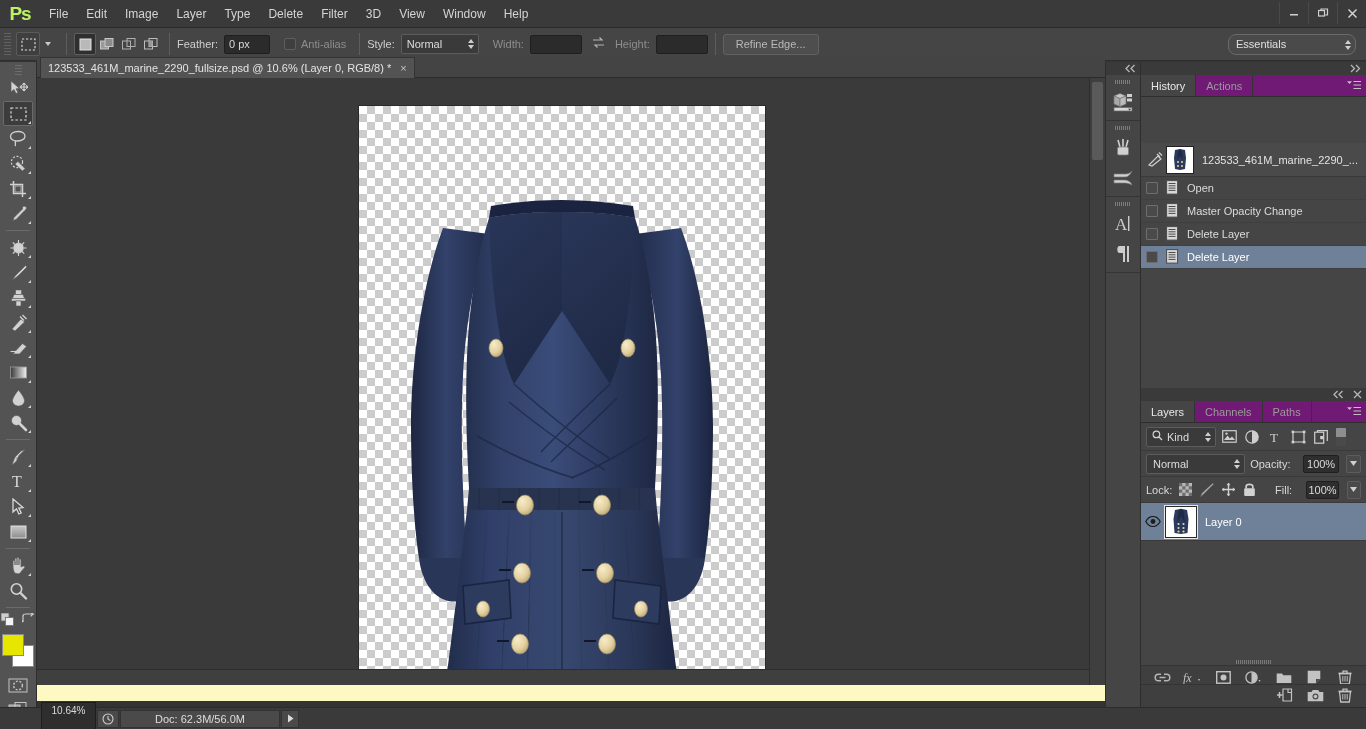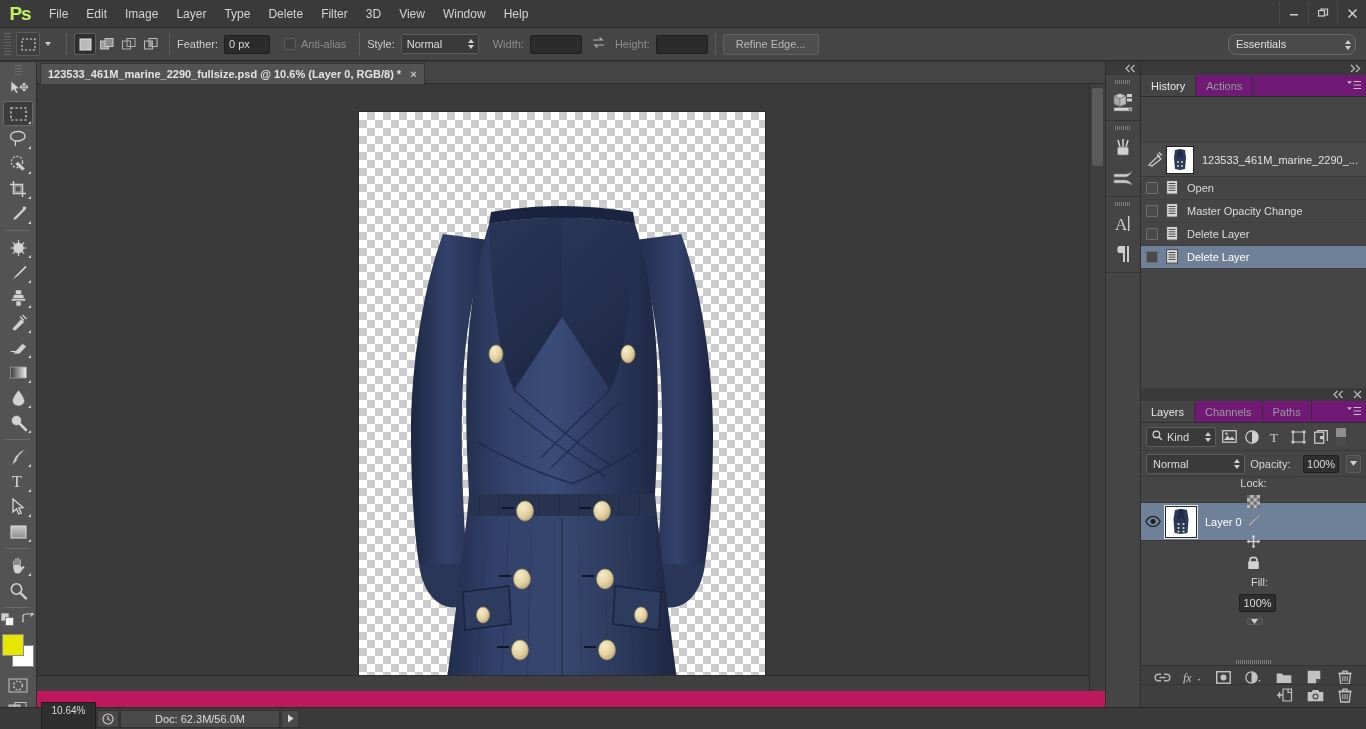--- a/index.html
+++ b/index.html
@@ -129,23 +129,22 @@
   }
   .tool-div { height:1px; background:#6b6b6b; margin:4px 6px; }
   .swatches { position:relative; width:34px; height:34px; margin:6px auto 0; }
   .sw-fg { position:absolute; left:1px; top:0; width:22px;height:22px; background:#e6e600; border:1px solid #8a8a8a; }
   .sw-bg { position:absolute; left:11px; top:11px; width:22px;height:22px; background:#ffffff; border:1px solid #8a8a8a; }
   .qmask { display:flex; justify-content:center; gap:0; margin-top:8px; }
   .qm-btn { width:22px;height:18px; display:flex;align-items:center;justify-content:center; }
 
   
   .canvas-wrap {
-    position:absolute; left:37px; top:62px; width:1068px; height:645px;
-    background:#be185d;
-    font-weight:bold;
+    position:absolute; left:37px; top:56px; width:1068px; height:645px;
+    background:#fef9c3;
   }
   .doc-tabbar {
     position:absolute; left:0; top:0; width:100%; height:22px;
     background:#444444; border-bottom:1px solid #2b2b2b;
   }
   .doc-tab {
     position:absolute; left:3px; top:1px; height:21px;
     background:#535353; border:1px solid #343434; border-bottom:none;
     display:flex; align-items:center; padding:0 7px;
     font-size:11px; color:#e3e3e3;
@@ -294,21 +293,20 @@
     width:37px;height:18px;background:#2e2e2e;border:1px solid #1f1f1f;border-radius:2px;
     color:#dcdcdc;font-size:11px;line-height:16px;text-align:center;margin-left:8px;
   }
   .num-arrow {
     width:16px;height:18px;background:#4a4a4a;border:1px solid #5c5c5c;border-radius:2px;
     display:flex;align-items:center;justify-content:center;margin-left:2px;
   }
   .lock-row {
     height:26px; display:flex; align-items:center; padding:0 5px; gap:6px;
     border-bottom:1px solid #3a3a3a;
-    flex-direction:column;
   }
   .lock-ico { width:17px;height:17px;display:flex;align-items:center;justify-content:center; }
   .layer-row {
     height:38px; display:flex; align-items:center; background:#6e8198; 
     border-bottom:1px solid #3a3a3a;
   }
   .eye-cell { width:24px; display:flex; align-items:center; justify-content:center; }
   .layer-thumb {
     width:32px;height:32px; background:#ffffff; border:1px solid #2a2a2a;
     margin-right:8px; position:relative; overflow:hidden;

